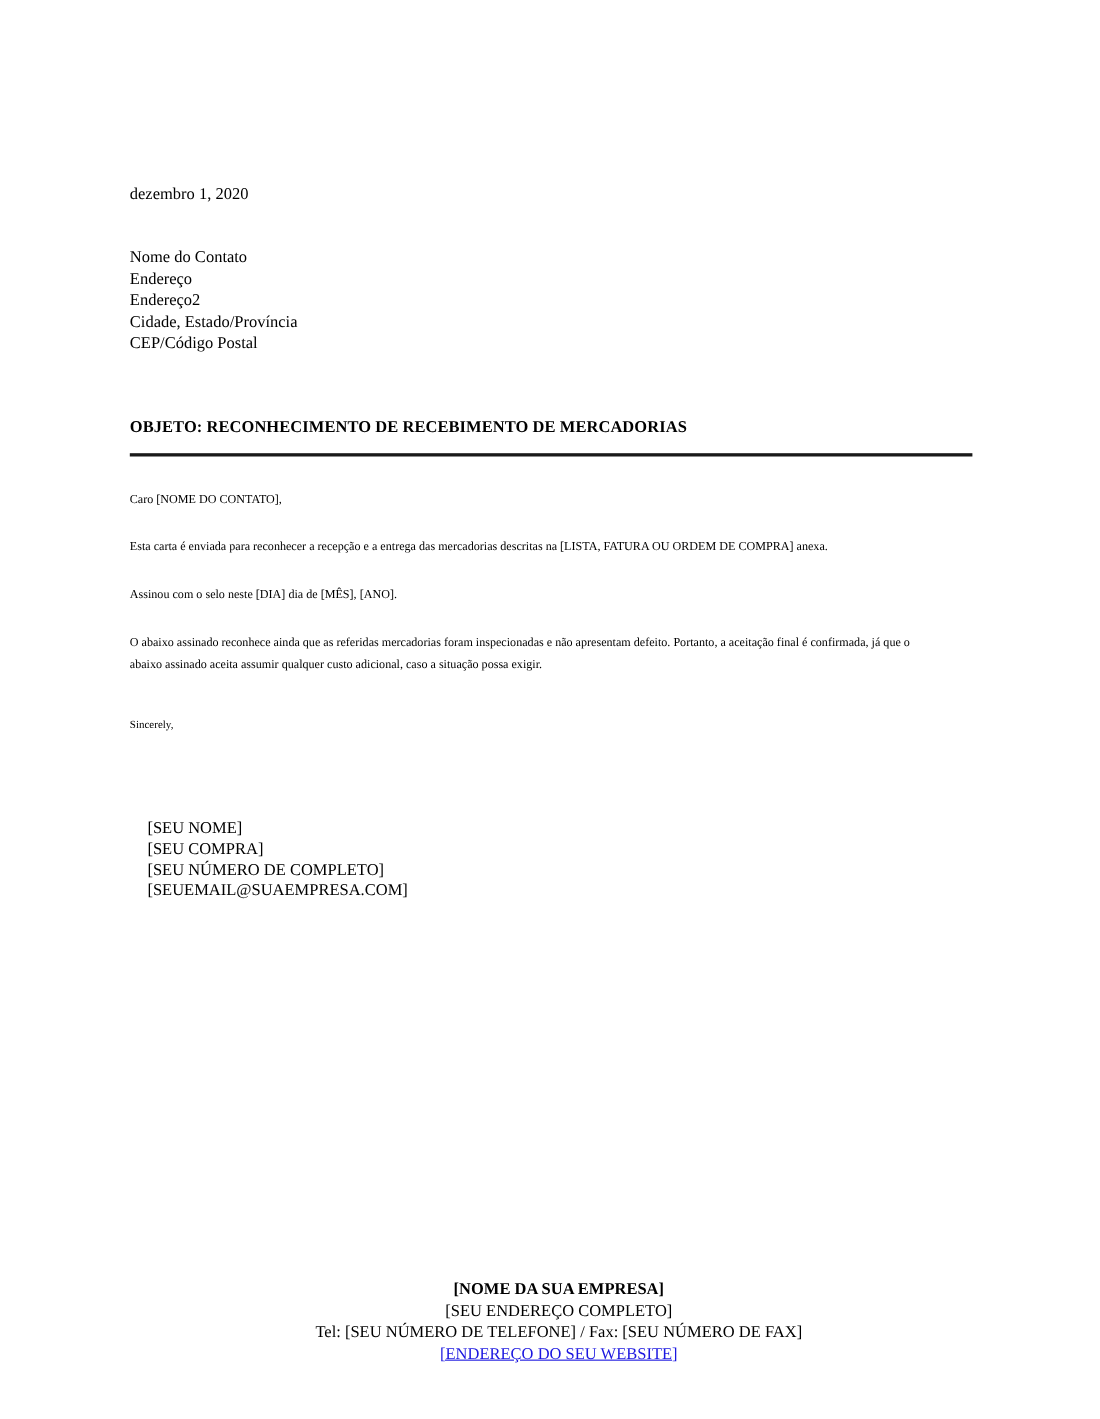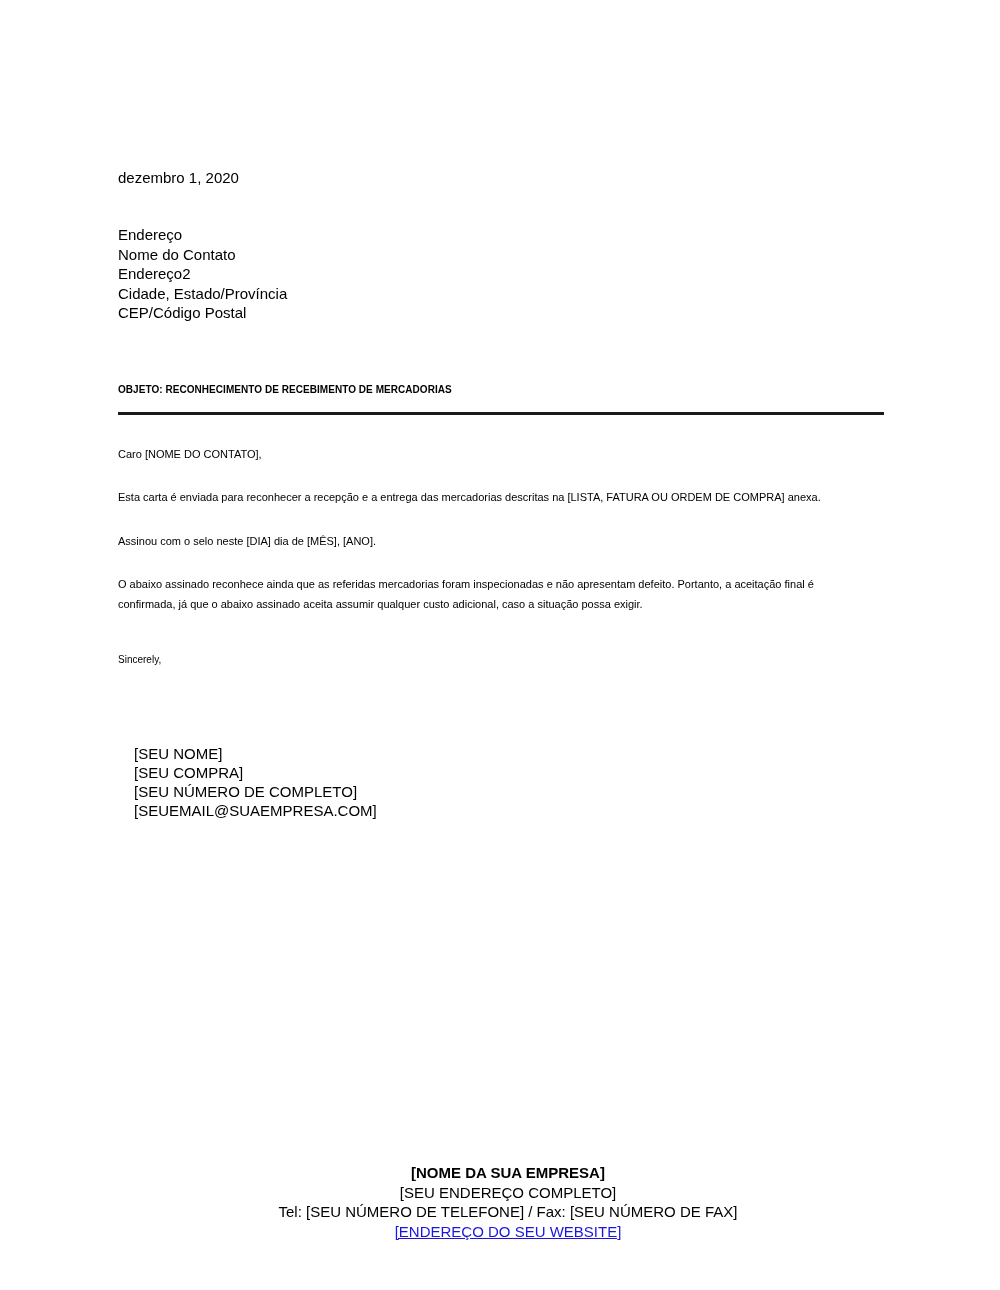--- a/index.html
+++ b/index.html
@@ -5,21 +5,21 @@
   html, body {
     margin: 0;
     padding: 0;
     background: #ffffff;
   }
   .page {
     position: relative;
     width: 1000px;
     height: 1290px;
     background: #ffffff;
-    font-family: Liberation Sans, sans-serif;
+    font-family: Liberation Serif, serif;
     color: #000000;
     overflow: hidden;
   }
   .content {
     position: absolute;
     left: 118px;
     top: 168px;
     width: 766px;
   }
   .date-line {
@@ -33,21 +33,21 @@
     list-style: none;
     font-size: 15px;
     line-height: 19.5px;
     margin-top: 38px;
   }
   .address-block li {
     margin: 0;
     white-space: nowrap;
   }
   .subject {
-    font-size: 10px;
+    font-size: 15px;
     font-weight: bold;
     line-height: 19px;
     margin: 0;
     margin-top: 57px;
     letter-spacing: 0.05px;
   }
   .rule {
     margin-top: 13px;
     width: 766px;
     height: 3px;
@@ -105,22 +105,22 @@
 </head>
 <body>
 
 <div class="page">
 
   <div class="content">
 
     <p class="date-line">dezembro 1, 2020</p>
 
     <ul class="address-block">
+      <li>Nome do Contato</li>
       <li>Endereço</li>
-      <li>Nome do Contato</li>
       <li>Endereço2</li>
       <li>Cidade, Estado/Província</li>
       <li>CEP/Código Postal</li>
     </ul>
 
     <p class="subject">OBJETO: RECONHECIMENTO DE RECEBIMENTO DE MERCADORIAS</p>
 
     <div class="rule"></div>
 
     <p class="body-para first">Caro [NOME DO CONTATO],</p>

